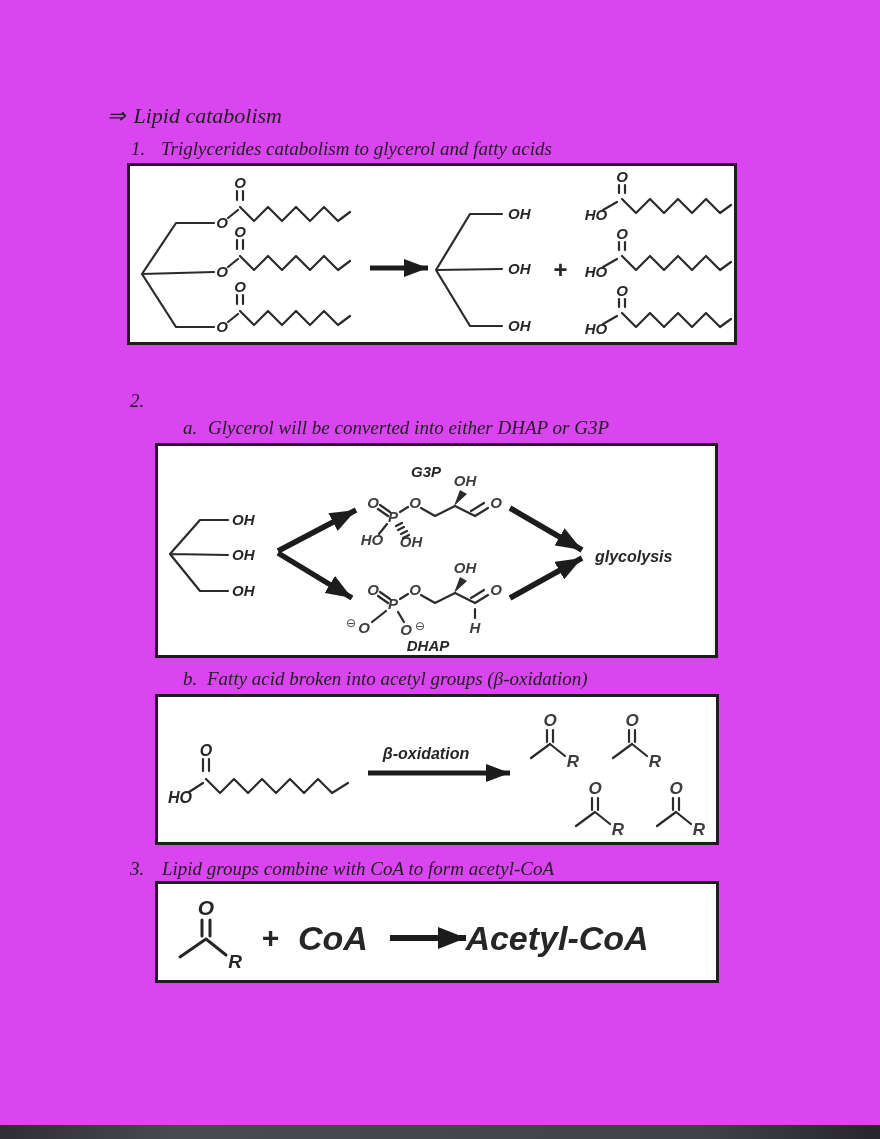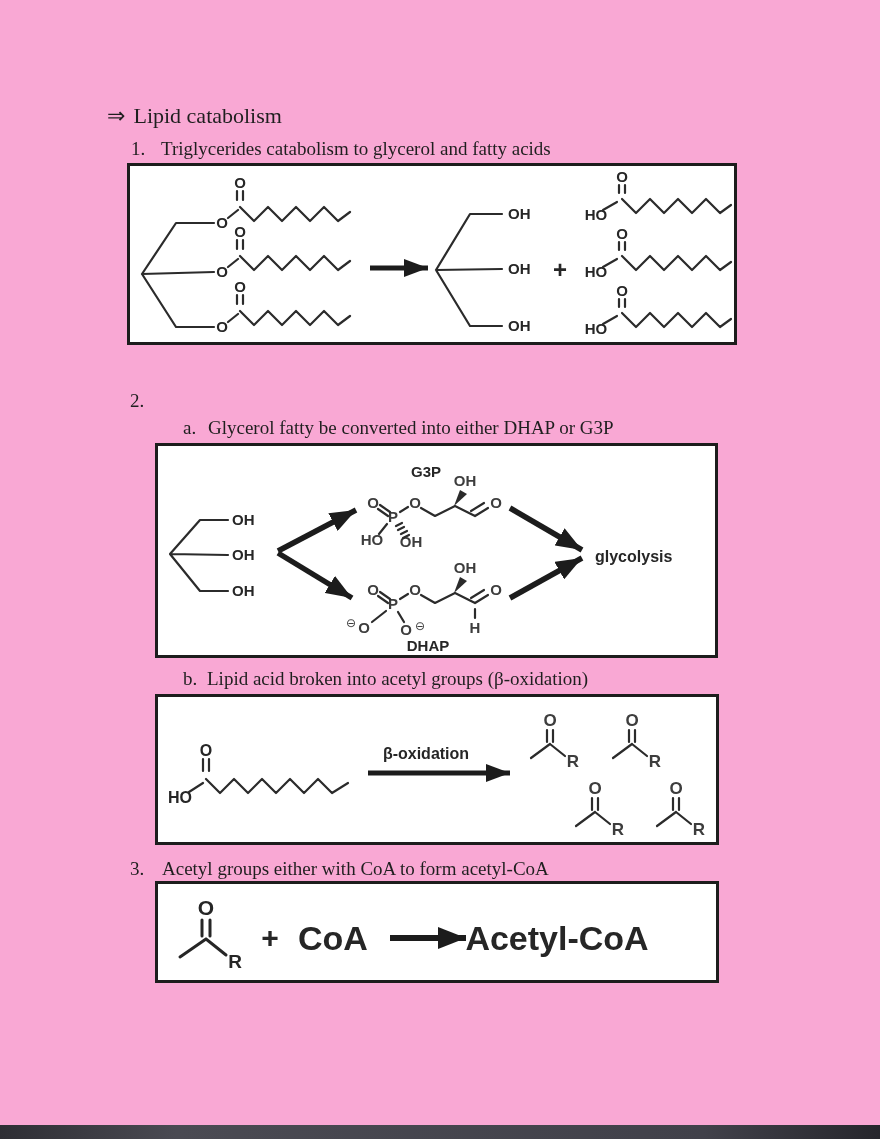--- a/index.html
+++ b/index.html
@@ -1,17 +1,17 @@
 <!DOCTYPE html>
 <html><head>
 <meta charset="utf-8">
 <style>
   html,body{margin:0;padding:0;background:#ffffff;}
-  .page{position:relative;width:880px;height:1139px;background:#f9a8d4;overflow:hidden;
-        font-family:"Liberation Serif",serif;color:#1f1f1f;}
+  .page{position:relative;width:880px;height:1139px;background:#d946ef;overflow:hidden;
+        font-family:"Liberation Serif",serif;color:#1f1f1f;font-style:italic;}
   .title{position:absolute;left:107px;top:103px;font-size:22px;line-height:1.2;white-space:nowrap;}
   .title .arrow{margin-right:8px;}
   .li{position:absolute;font-size:19px;line-height:1.25;white-space:nowrap;display:flex;}
   .li .num{display:inline-block;flex:0 0 auto;}
   .li1{left:131px;top:137px;}   .li1 .num{width:30px;}
   .li2{left:130px;top:389px;}
   .li2a{left:183px;top:416px;}  .li2a .num{width:25px;}
   .li2b{left:183px;top:667px;}  .li2b .num{width:24px;}
   .li3{left:130px;top:857px;}   .li3 .num{width:32px;}
   figure{margin:0;position:absolute;background:#fff;border:3px solid #1d1d1d;}
@@ -98,21 +98,21 @@
       </g>
     </svg>
   </figure>
 
   <div class="li li2">
     <span class="num">2.</span>
   </div>
 
   <div class="li li2a">
     <span class="num">a.</span>
-    <span>Glycerol fatty be converted into either DHAP or G3P</span>
+    <span>Glycerol will be converted into either DHAP or G3P</span>
   </div>
 
   <figure class="fig2">
     <svg viewBox="0 0 557 209" width="557" height="209">
       <defs>
         <marker id="ah2" markerUnits="userSpaceOnUse" markerWidth="26" markerHeight="20" refX="26" refY="10" orient="auto">
           <path d="M0,0 L26,10 L0,20 Z" fill="#1c1c1c"></path>
         </marker>
       </defs>
 
@@ -161,21 +161,21 @@
         <line class="arr" x1="352" y1="62" x2="424" y2="104" stroke-width="5.5" marker-end="url(#ah2)"></line>
         <line class="arr" x1="352" y1="152" x2="424" y2="112" stroke-width="5.5" marker-end="url(#ah2)"></line>
       </g>
 
       <text class="t16" x="437" y="116">glycolysis</text>
     </svg>
   </figure>
 
   <div class="li li2b">
     <span class="num">b.</span>
-    <span>Lipid acid broken into acetyl groups (β-oxidation)</span>
+    <span>Fatty acid broken into acetyl groups (β-oxidation)</span>
   </div>
 
   <figure class="fig3">
     <svg viewBox="0 0 558 145" width="558" height="145">
       <defs>
         <marker id="ah3" markerUnits="userSpaceOnUse" markerWidth="24" markerHeight="18" refX="24" refY="9" orient="auto">
           <path d="M0,0 L24,9 L0,18 Z" fill="#1c1c1c"></path>
         </marker>
       </defs>
 
@@ -208,21 +208,21 @@
       <g transform="translate(518,92)">
         <text class="t17 gray" x="0" y="5" text-anchor="middle">O</text>
         <path class="bond" d="M-3,9 L-3,21 M3,9 L3,21 M0,23 L-19,37 M0,23 L15,35"></path>
         <text class="t17 gray" x="23" y="46" text-anchor="middle">R</text>
       </g>
     </svg>
   </figure>
 
   <div class="li li3">
     <span class="num">3.</span>
-    <span>Acetyl groups either with CoA to form acetyl-CoA</span>
+    <span>Lipid groups combine with CoA to form acetyl-CoA</span>
   </div>
 
   <figure class="fig4">
     <svg viewBox="0 0 558 96" width="558" height="96">
       <defs>
         <marker id="ah4" markerUnits="userSpaceOnUse" markerWidth="28" markerHeight="22" refX="28" refY="11" orient="auto">
           <path d="M0,0 L28,11 L0,22 Z" fill="#1c1c1c"></path>
         </marker>
       </defs>
 

